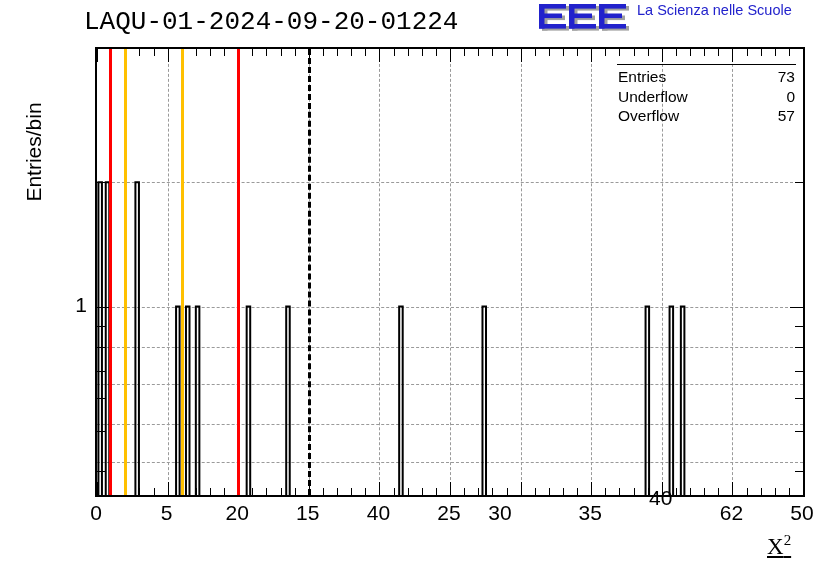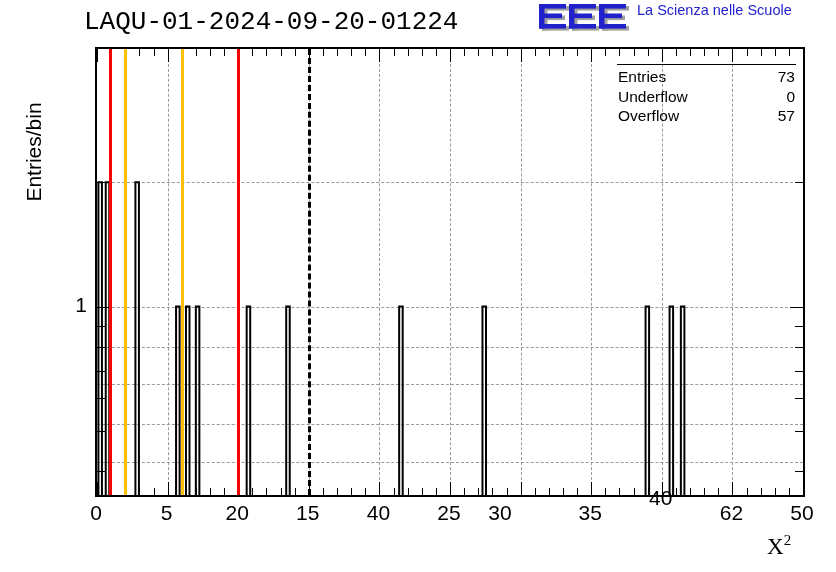--- a/index.html
+++ b/index.html
@@ -17,21 +17,21 @@
   #logo-text{position:absolute;left:100px;top:0px;width:200px;height:34px;}
   .logo-line{font-size:14.5px;color:#2222cc;line-height:17px;white-space:nowrap;
              font-family:"Liberation Sans",sans-serif;}
 
   
   #ytitle{position:absolute;left:-36px;top:140px;width:140px;text-align:center;
           font-size:21px;transform:rotate(-90deg);white-space:nowrap;}
 
   
   #xtitle{position:absolute;left:767px;top:532px;font-size:23px;
-          font-family:"Liberation Serif",serif;white-space:nowrap;}
+          font-family:"Liberation Serif",serif;white-space:nowrap;text-decoration:underline;}
   #xtitle sup{font-size:15px;}
 
   
   #frame{position:absolute;left:95px;top:47px;width:710px;height:450px;
          border:2px solid #000;box-sizing:border-box;background:#fff;}
 
   .gridh{position:absolute;left:0;right:0;height:0;
          border-top:1px dashed #9a9a9a;}
   .gridv{position:absolute;top:0;bottom:0;width:0;
          border-left:1px dashed #9a9a9a;}

